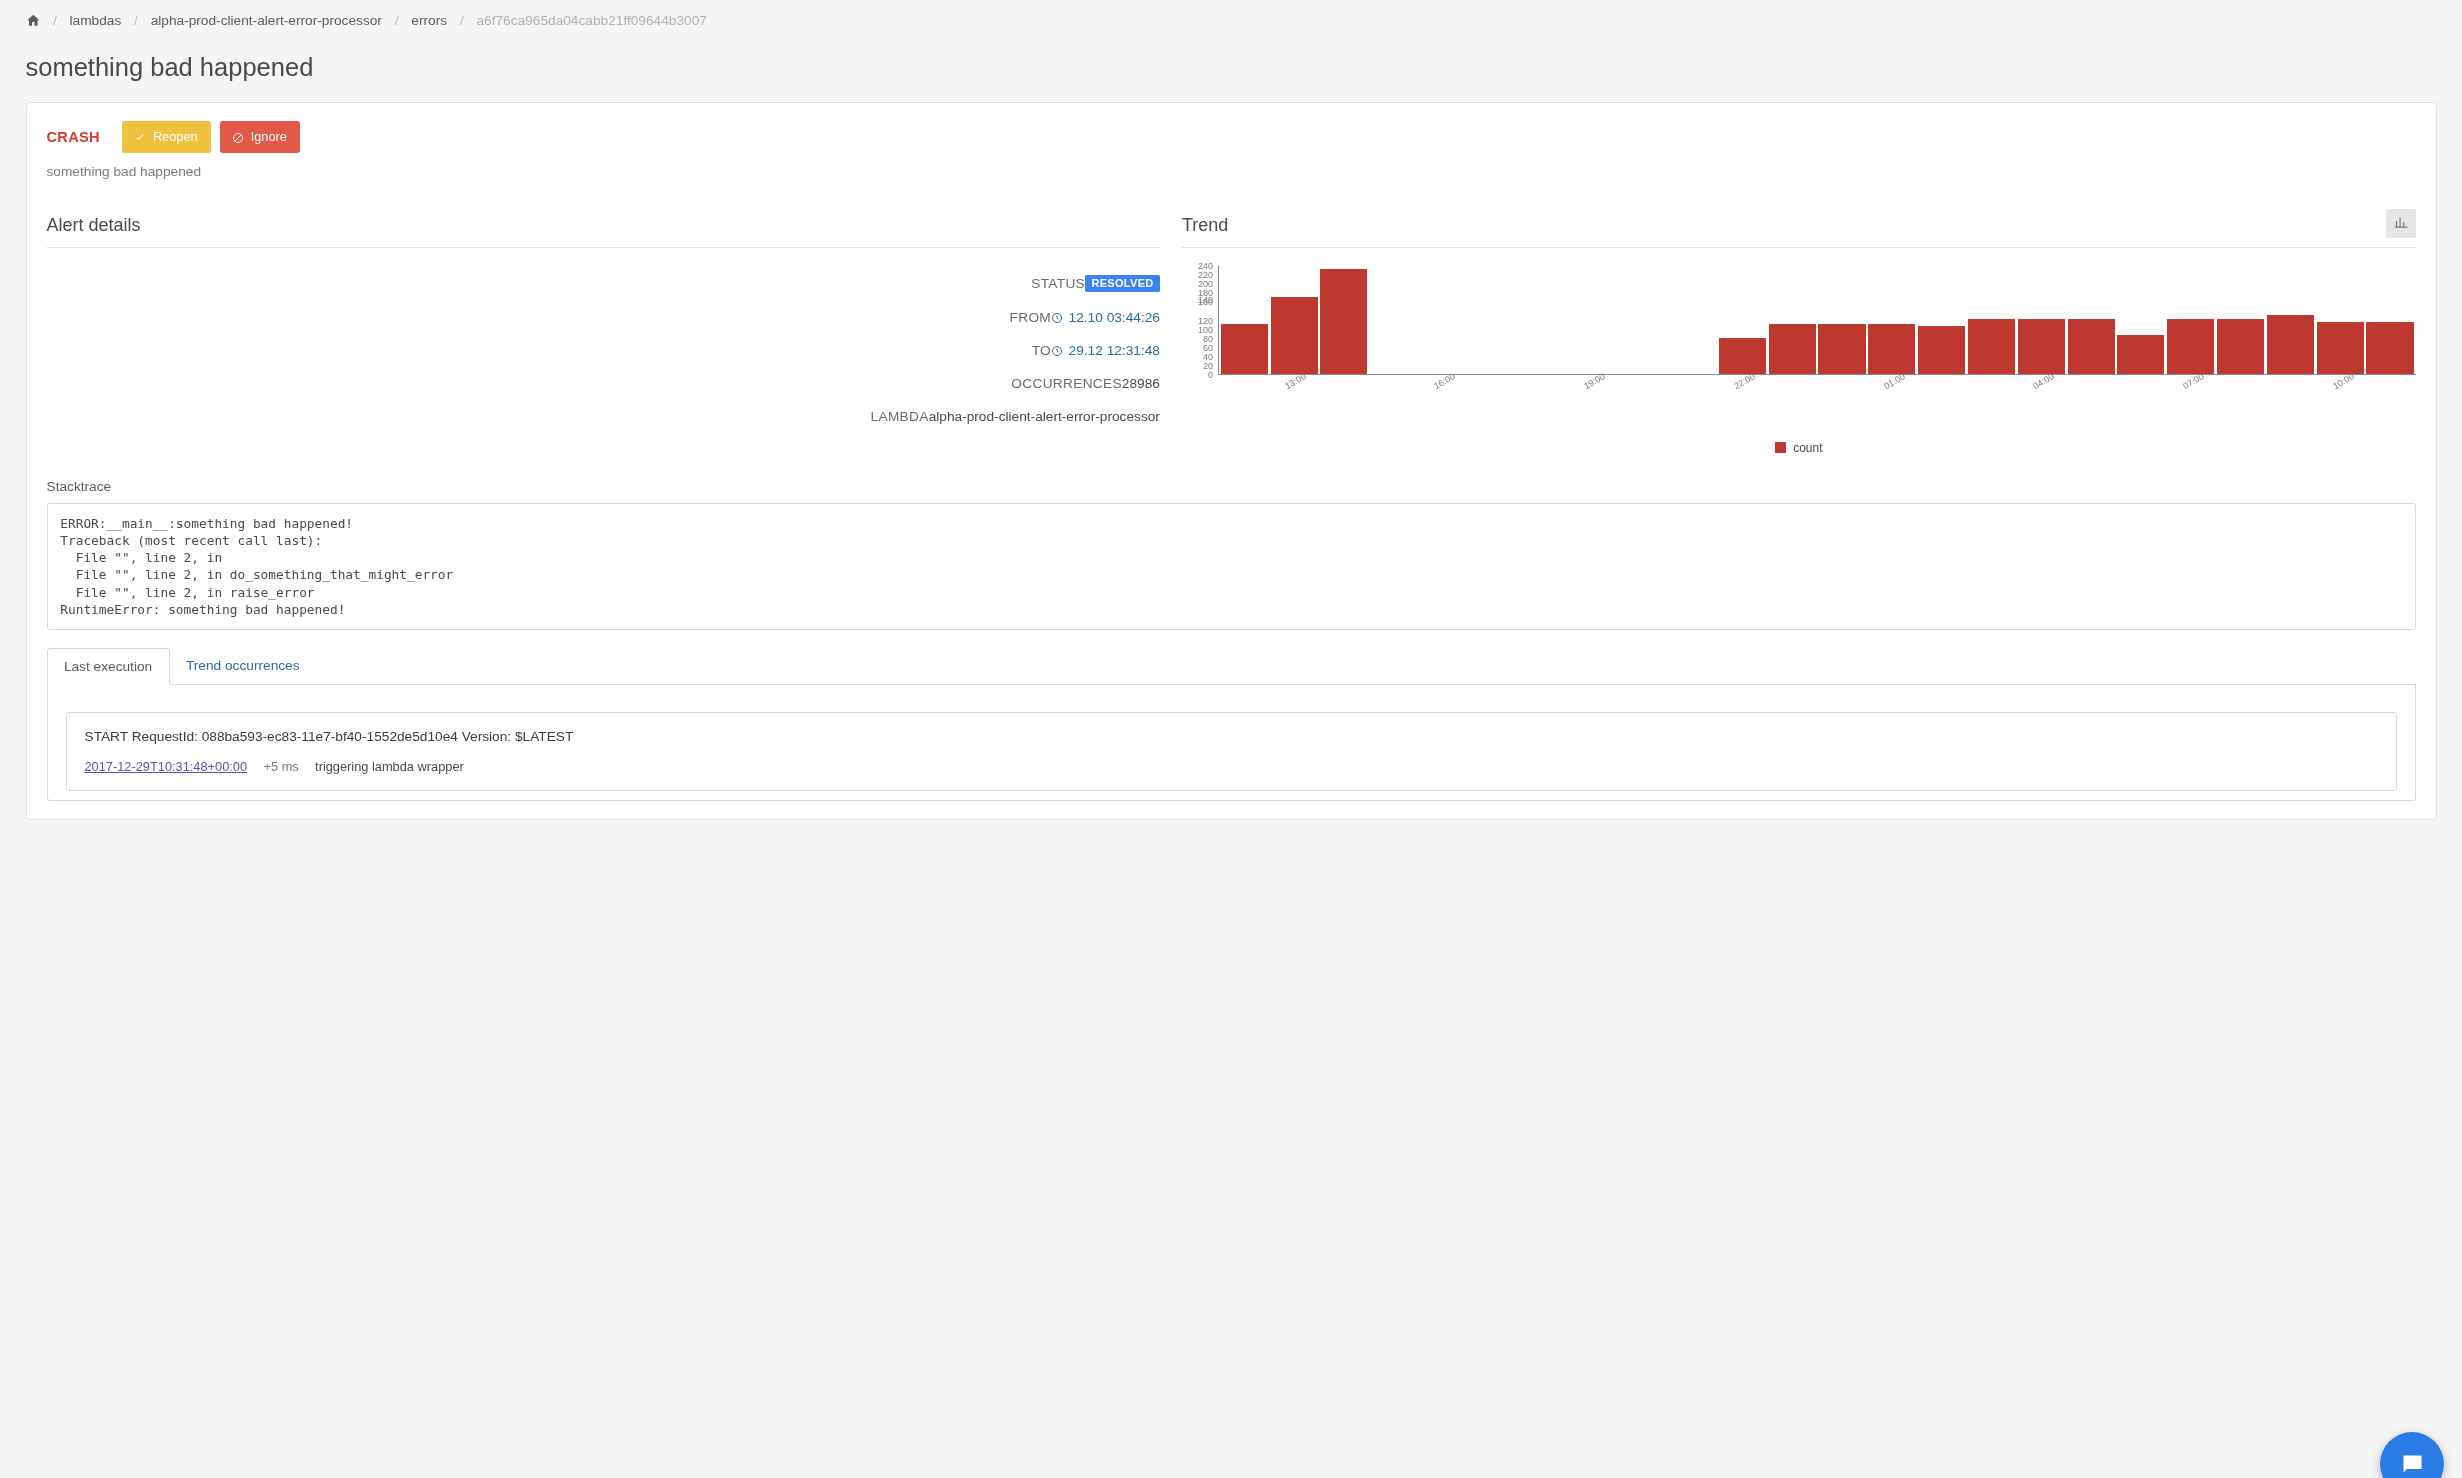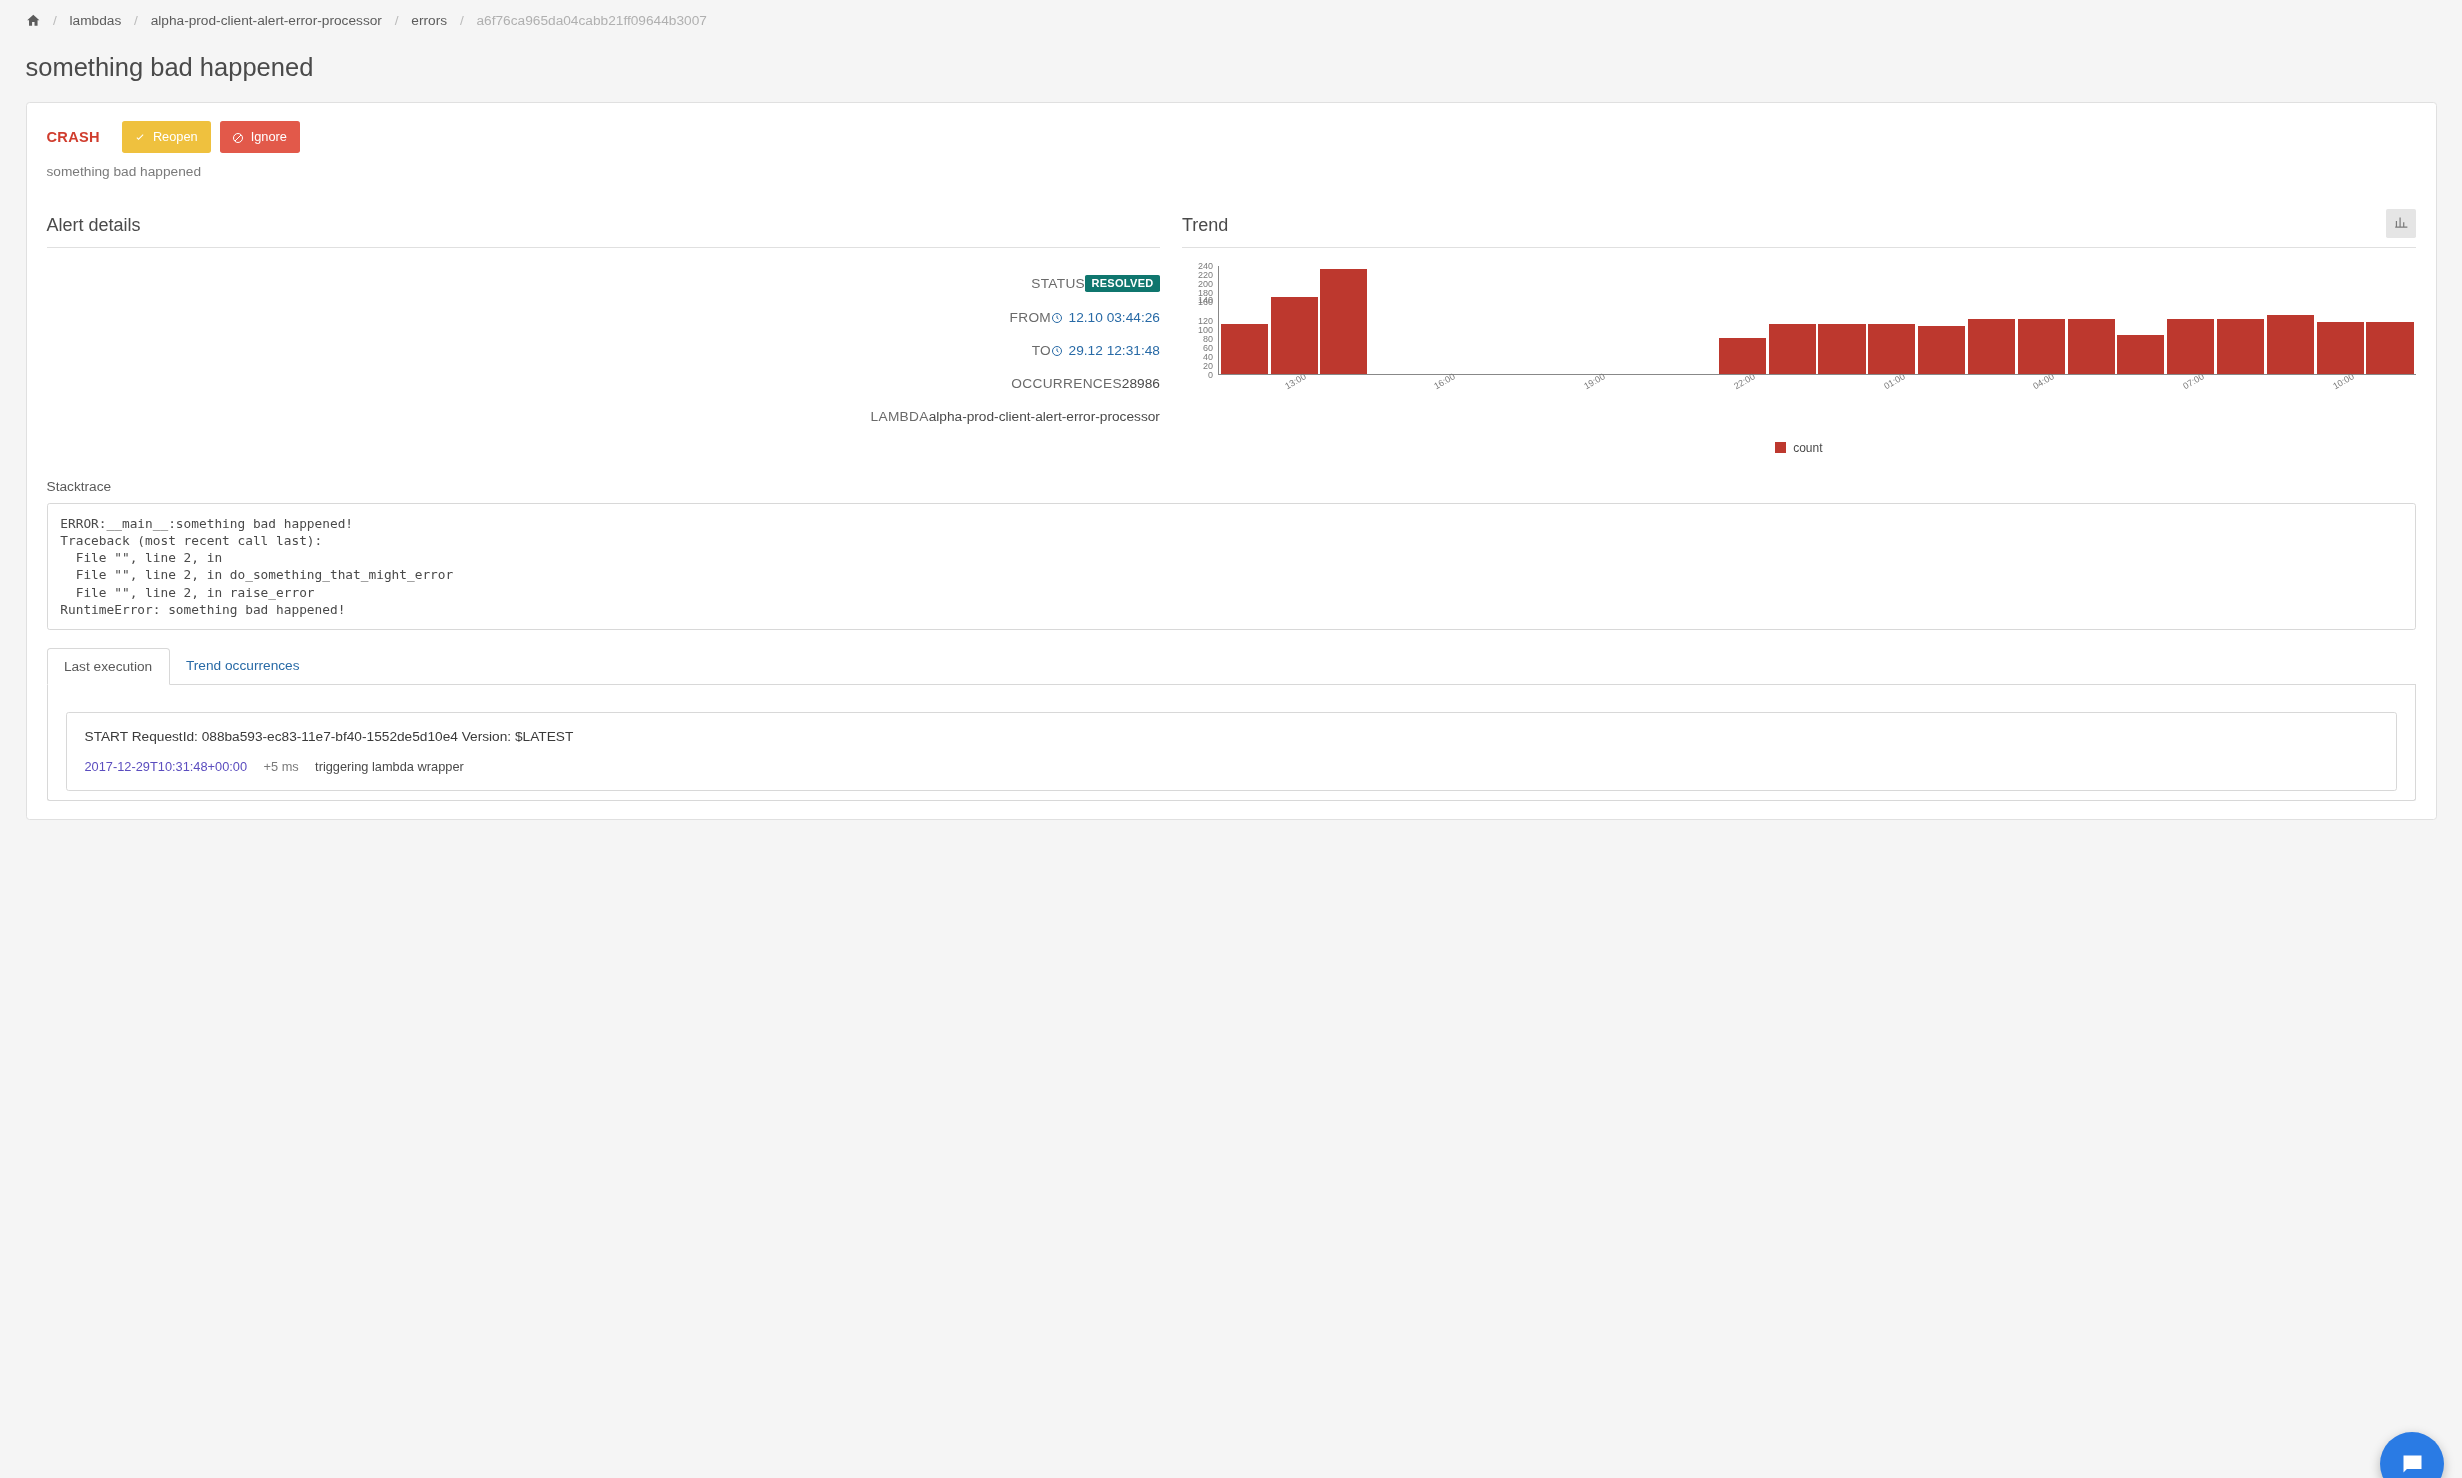--- a/index.html
+++ b/index.html
@@ -21,42 +21,42 @@
   .subtitle { color: #7a7a7a; font-size: 13.7px; margin-bottom: 36px; }
   .two-col { display: flex; gap: 22px; }
   .col-left { flex: 0 0 47%; }
   .col-right { flex: 1; position: relative; }
   .section-head { font-size: 18px; color: #4a4a4a; font-weight: 500; border-bottom: 0.9px solid #e0e0e0; padding-bottom: 11px; margin-bottom: 18px; }
   .chart-toggle { position: absolute; right: 0; top: -5.5px; background: #e5e5e5; padding: 5.5px 7.3px; border-radius: 1.8px; cursor: pointer; }
   .chart-toggle svg { width: 14.6px; height: 14.6px; stroke: #7a7a7a; fill: none; }
   .detail-row { display: flex; justify-content: flex-end; align-items: center; padding: 9px 0; font-size: 13.7px; }
   .detail-label { color: #6a6a6a; letter-spacing: 0.3px; }
   .detail-value { color: #4a4a4a; }
-  .badge-resolved { background: #0f766e; color: #fff; font-size: 11px; font-weight: 700; padding: 2.7px 6.4px; border-radius: 1.8px; letter-spacing: 0.3px; }
+  .badge-resolved { background: #3b82f6; color: #fff; font-size: 11px; font-weight: 700; padding: 2.7px 6.4px; border-radius: 1.8px; letter-spacing: 0.3px; }
   .link-blue { color: #286aa6; display: inline-flex; align-items: center; gap: 5.5px; }
   .link-blue svg { width: 12px; height: 12px; stroke: #286aa6; fill: none; stroke-width: 2; }
   .chart-wrap { position: relative; height: 146px; margin-top: 3.6px; }
   .chart-yaxis { position: absolute; left: 0; top: 0; height: 109px; width: 33px; }
   .chart-yaxis div { position: absolute; right: 1.8px; font-size: 9px; color: #7a7a7a; transform: translateY(-50%); }
   .chart-plot { position: absolute; left: 36px; right: 0; top: 0; height: 109px; border-left: 0.9px solid #888; border-bottom: 0.9px solid #888; display: flex; align-items: flex-end; gap: 2.7px; padding: 0 1.8px; }
   .chart-plot .bar { flex: 1; background: #bd382e; }
   .chart-xaxis { position: absolute; left: 36px; right: 0; top: 111px; height: 18px; }
   .chart-xaxis div { position: absolute; font-size: 9px; color: #7a7a7a; transform: rotate(-30deg) translateX(-50%); transform-origin: left top; white-space: nowrap; }
   .chart-legend { text-align: center; margin-top: 29px; font-size: 12px; color: #4a4a4a; display: flex; justify-content: center; align-items: center; gap: 7.3px; }
   .chart-legend .swatch { width: 11px; height: 11px; background: #bd382e; }
   .stacktrace-head { font-size: 13.7px; color: #5a5a5a; margin: 24px 0 9px 0; }
   .stacktrace-box { border: 0.9px solid #d8d8d8; border-radius: 2.7px; padding: 11px 12.8px; font-family: "SFMono-Regular", Menlo, Consolas, monospace; font-size: 12.8px; color: #4a4a4a; white-space: pre; overflow-x: auto; line-height: 1.35; }
   .tabs { display: flex; margin-top: 16.4px; border-bottom: 0.9px solid #d8d8d8; }
   .tab { padding: 10px 16.4px; font-size: 13.7px; color: #286aa6; cursor: pointer; position: relative; top: 0.9px; }
   .tab.active { color: #5a5a5a; border: 0.9px solid #d8d8d8; border-bottom: 0.9px solid #fff; border-radius: 3.6px 3.6px 0 0; background: #fff; }
   .tab-body { border: 0.9px solid #d8d8d8; border-top: none; border-radius: 0 0 2.7px 2.7px; padding: 27px 18px 9px 18px; }
   .exec-box { border: 0.9px solid #d8d8d8; border-radius: 2.7px; padding: 16.4px 18px; }
   .exec-line1 { font-size: 13.7px; color: #3a3a3a; margin-bottom: 14.6px; }
   .exec-line2 { font-size: 12.8px; display: flex; gap: 16.4px; align-items: baseline; }
-  .exec-ts { color: #5b4dbf; }
+  .exec-ts { color: #5b4dbf; text-decoration: underline; }
   .exec-ms { color: #7a7a7a; }
   .exec-msg { color: #4a4a4a; }
   .fab { position: fixed; right: 18px; bottom: -18px; width: 64px; height: 64px; border-radius: 50%; background: #2a7be4; display: flex; align-items: center; justify-content: center; box-shadow: 0 3.6px 11px rgba(0,0,0,.25); }
   .fab svg { width: 27px; height: 27px; fill: #fff; }
 </style>
 </head>
 <body>
 
 <div class="page">
   <nav class="breadcrumbs">

